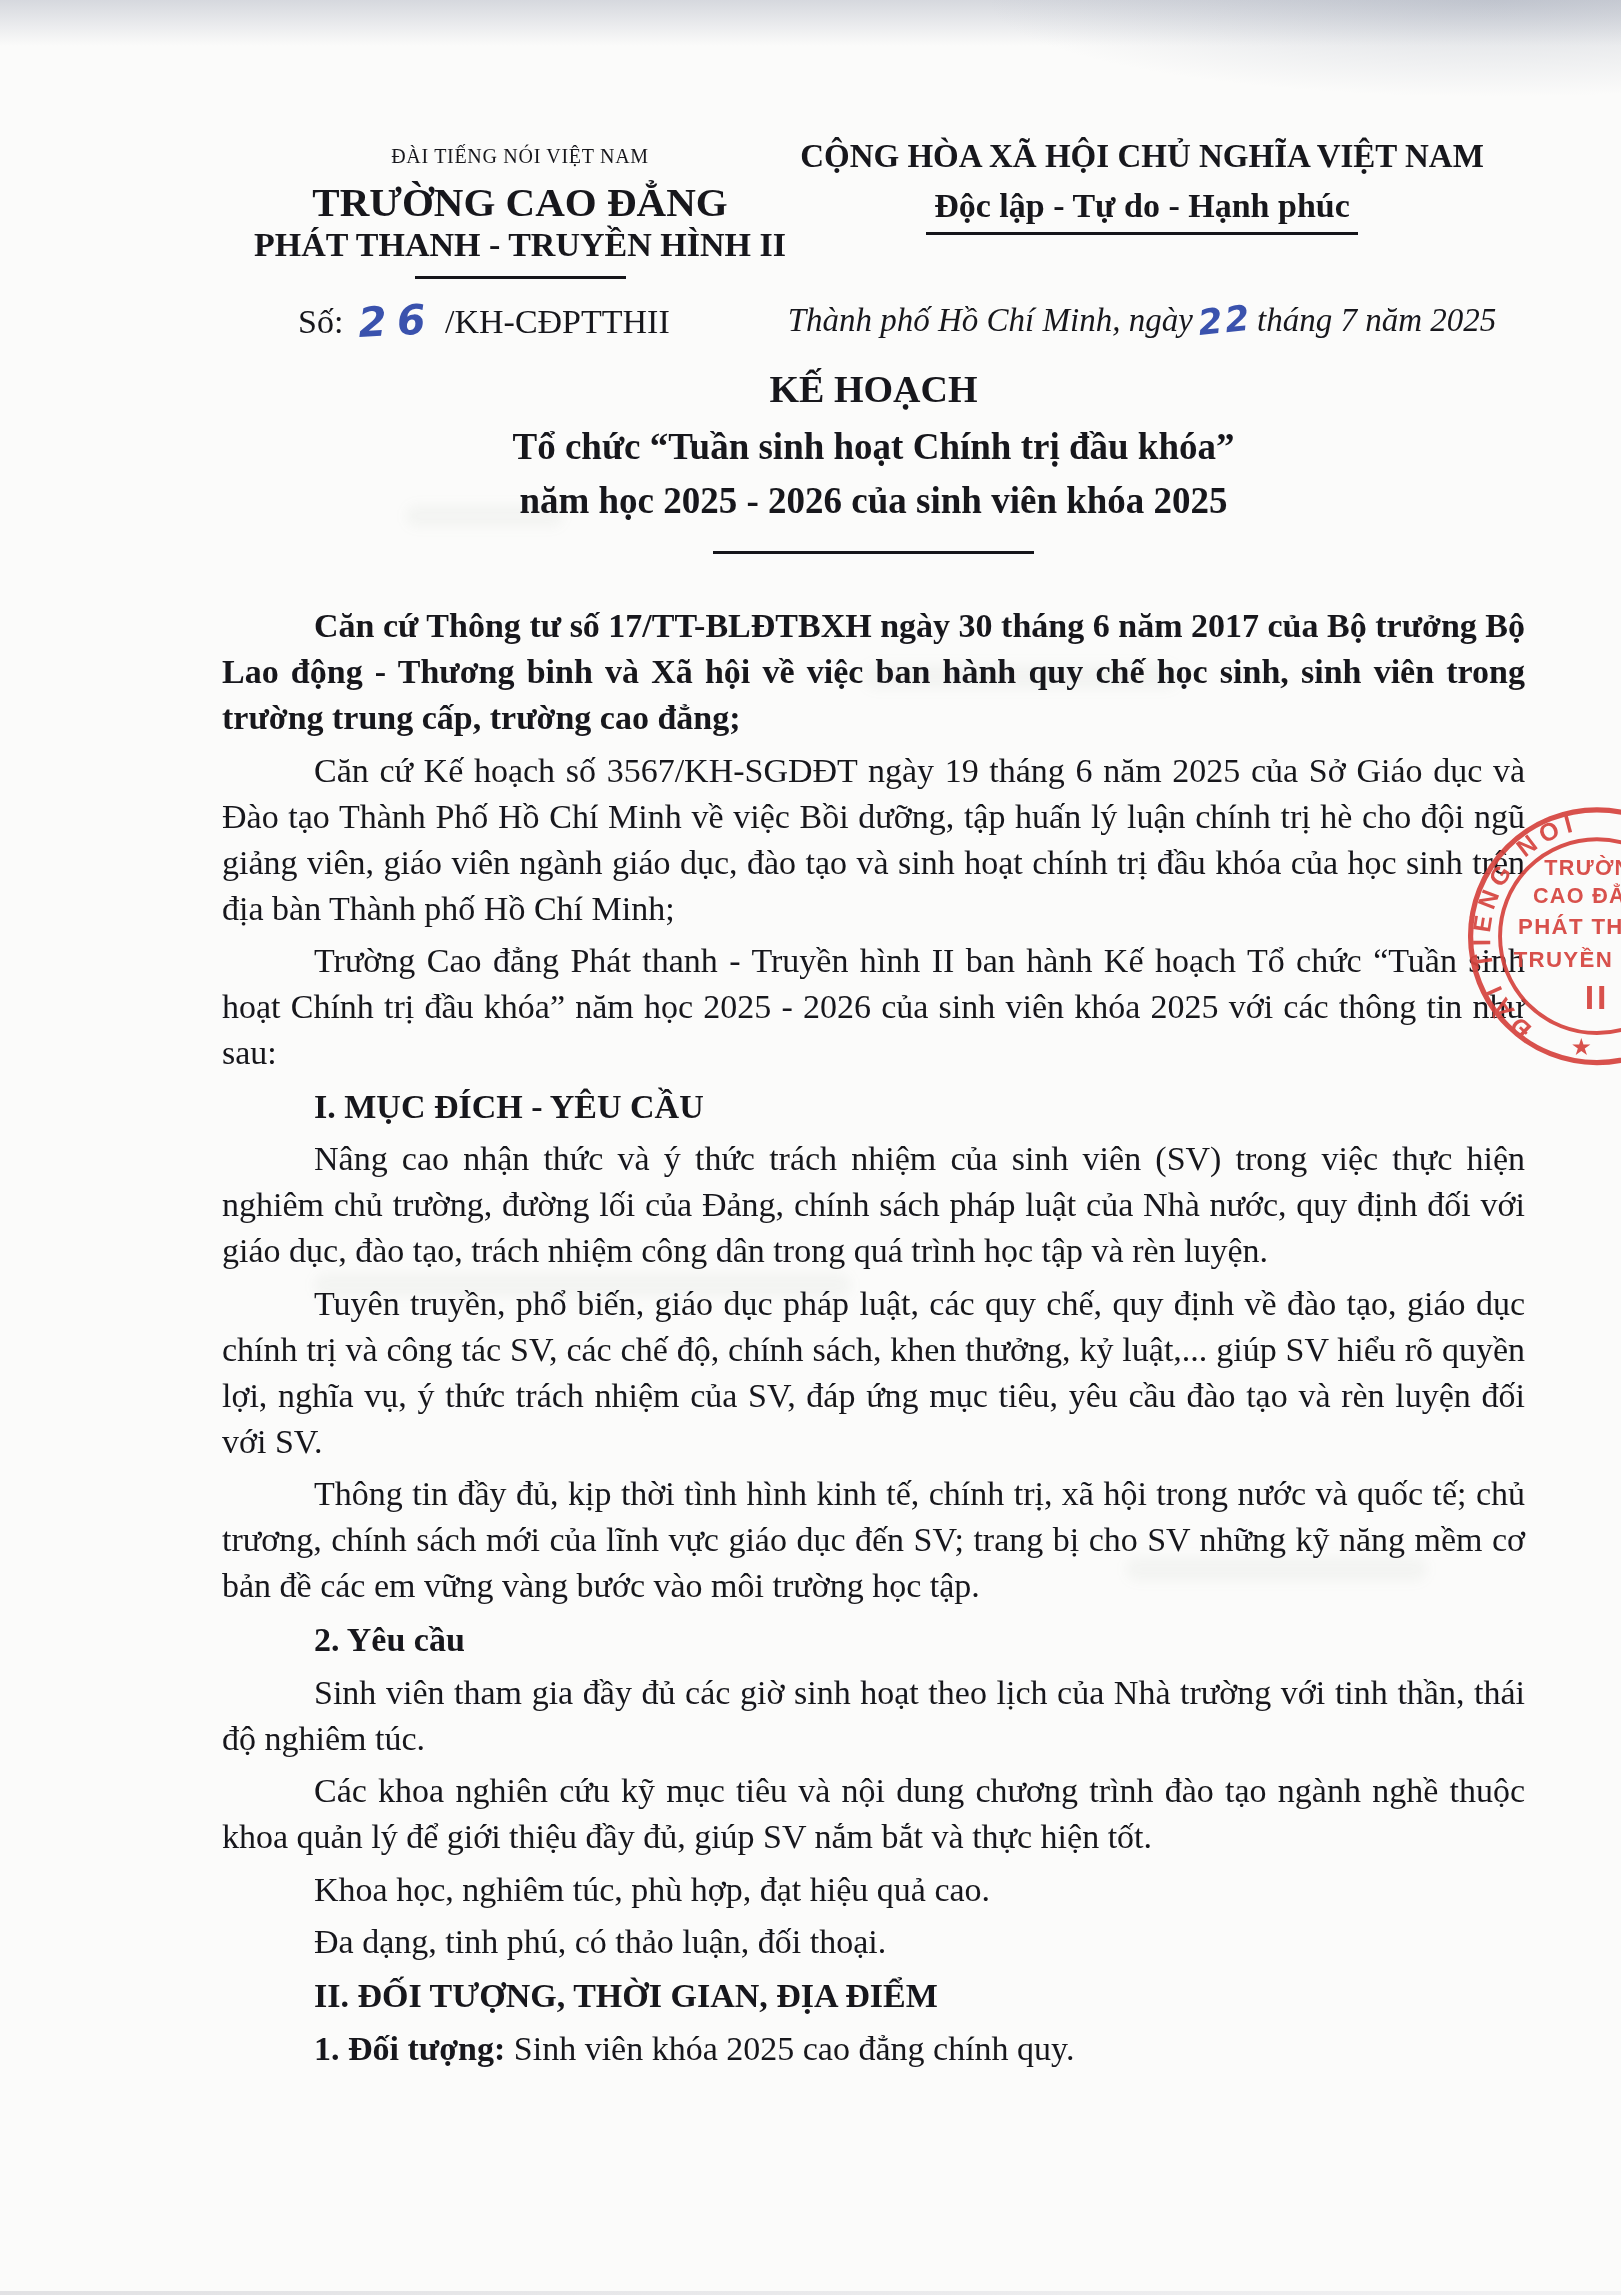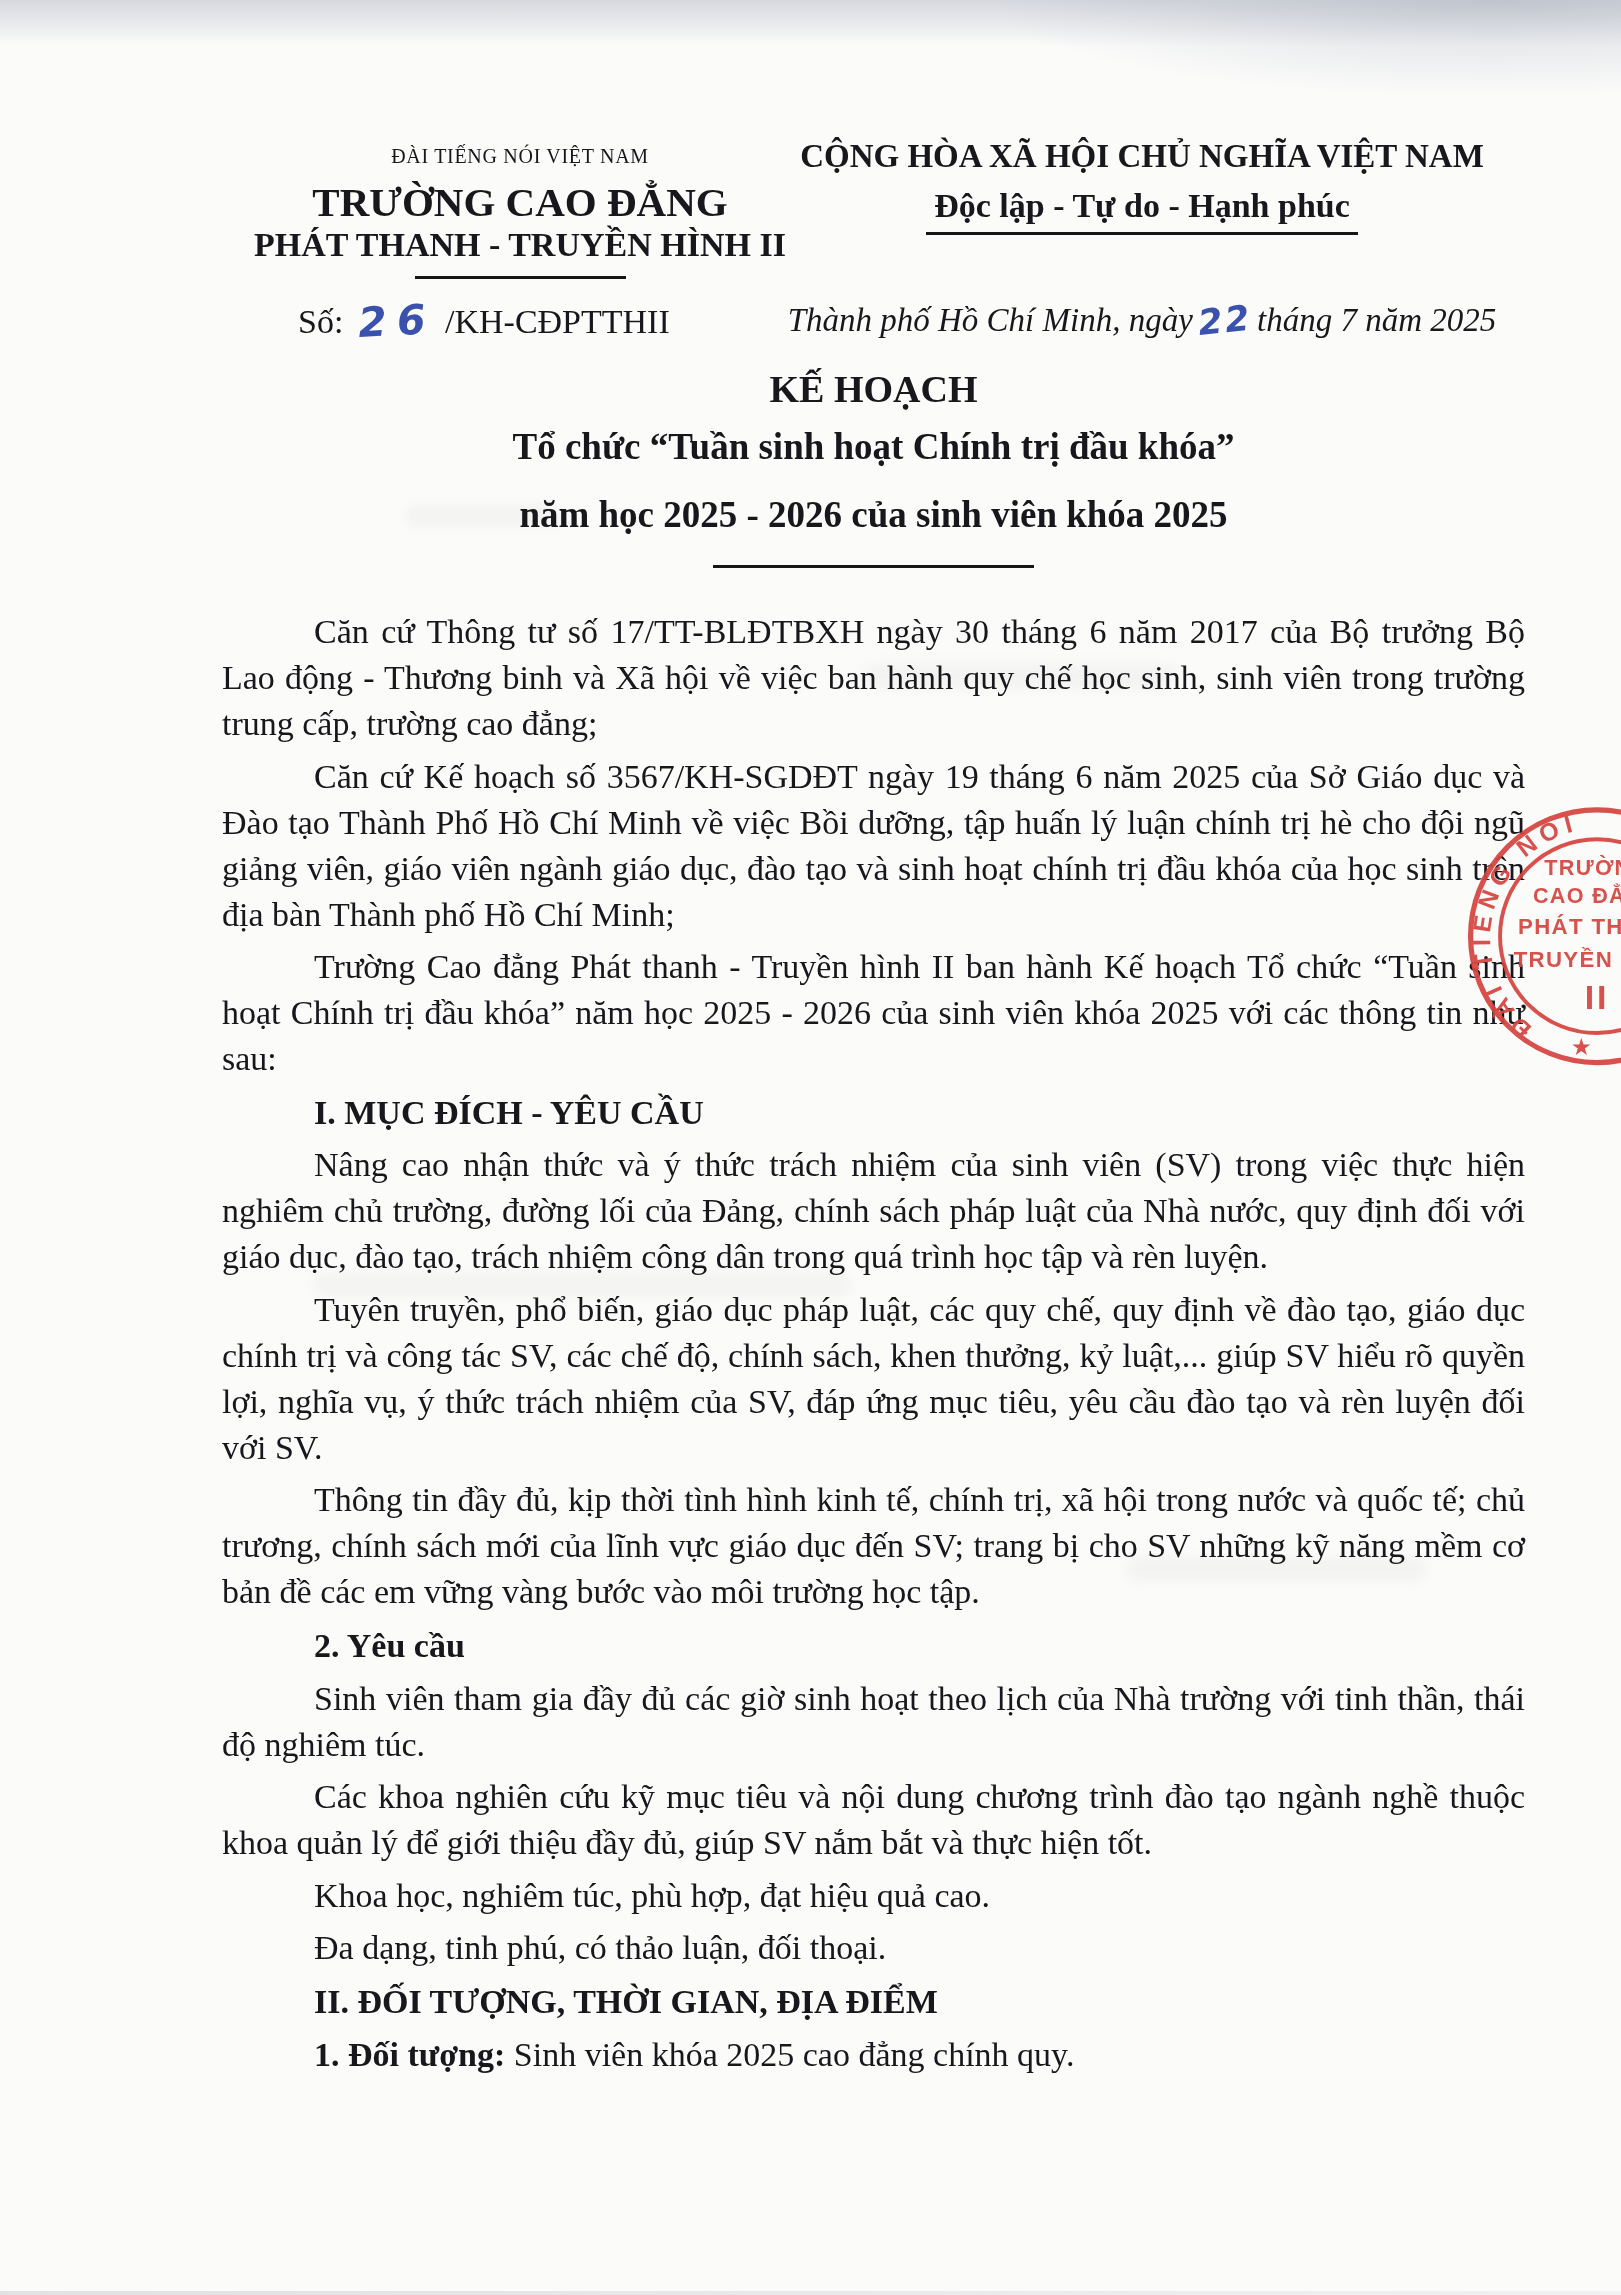--- a/index.html
+++ b/index.html
@@ -50,35 +50,35 @@
     color:#3a52ad;
     display:inline-block;
   }
   .hand-26{font-size:41px;letter-spacing:10.5px;transform:rotate(-3deg) translateY(2px);margin:0 9.2px 0 14.4px;}
   .hand-22{font-size:35px;letter-spacing:2.6px;transform:rotate(-6deg) translateY(1.3px);margin:0 5.2px;}
 
   
   .title-block{position:absolute;left:222px;top:366px;width:1303px;text-align:center;}
   .title-block .t1{font-size:38px;font-weight:700;line-height:47px;}
   .title-block .t2{font-size:37px;font-weight:700;line-height:46px;margin-top:10.5px;}
-  .title-block .t3{font-size:37px;font-weight:700;line-height:46px;margin-top:22px;}
+  .title-block .t3{font-size:37px;font-weight:700;line-height:46px;margin-top:8px;}
   .title-block .rule{width:321px;height:3.3px;background:#15151a;margin:27.5px auto 0;}
 
   
   .body-col{position:absolute;left:222px;top:603px;width:1303px;}
   .body-col .para{
     font-size:34px;line-height:46px;
     text-align:justify;text-indent:92px;
     margin:6.5px 0 0 0;
   }
   .body-col .heading{
     font-size:34px;line-height:46px;font-weight:700;
     text-indent:92px;margin:7.9px 0 0 0;
   }
-  .body-col > :first-child{margin-top:6px;}
+  .body-col > :first-child{margin-top:0;font-weight:bold;}
   .body-col .bold{font-weight:700;}
 
   
   .stamp{position:absolute;left:1466px;top:798px;width:275px;height:275px;opacity:.93;}
   .stamp text{font-family:"Liberation Sans","DejaVu Sans",sans-serif;font-weight:700;}
 </style>
 </head>
 <body>
 
 <div class="page">

